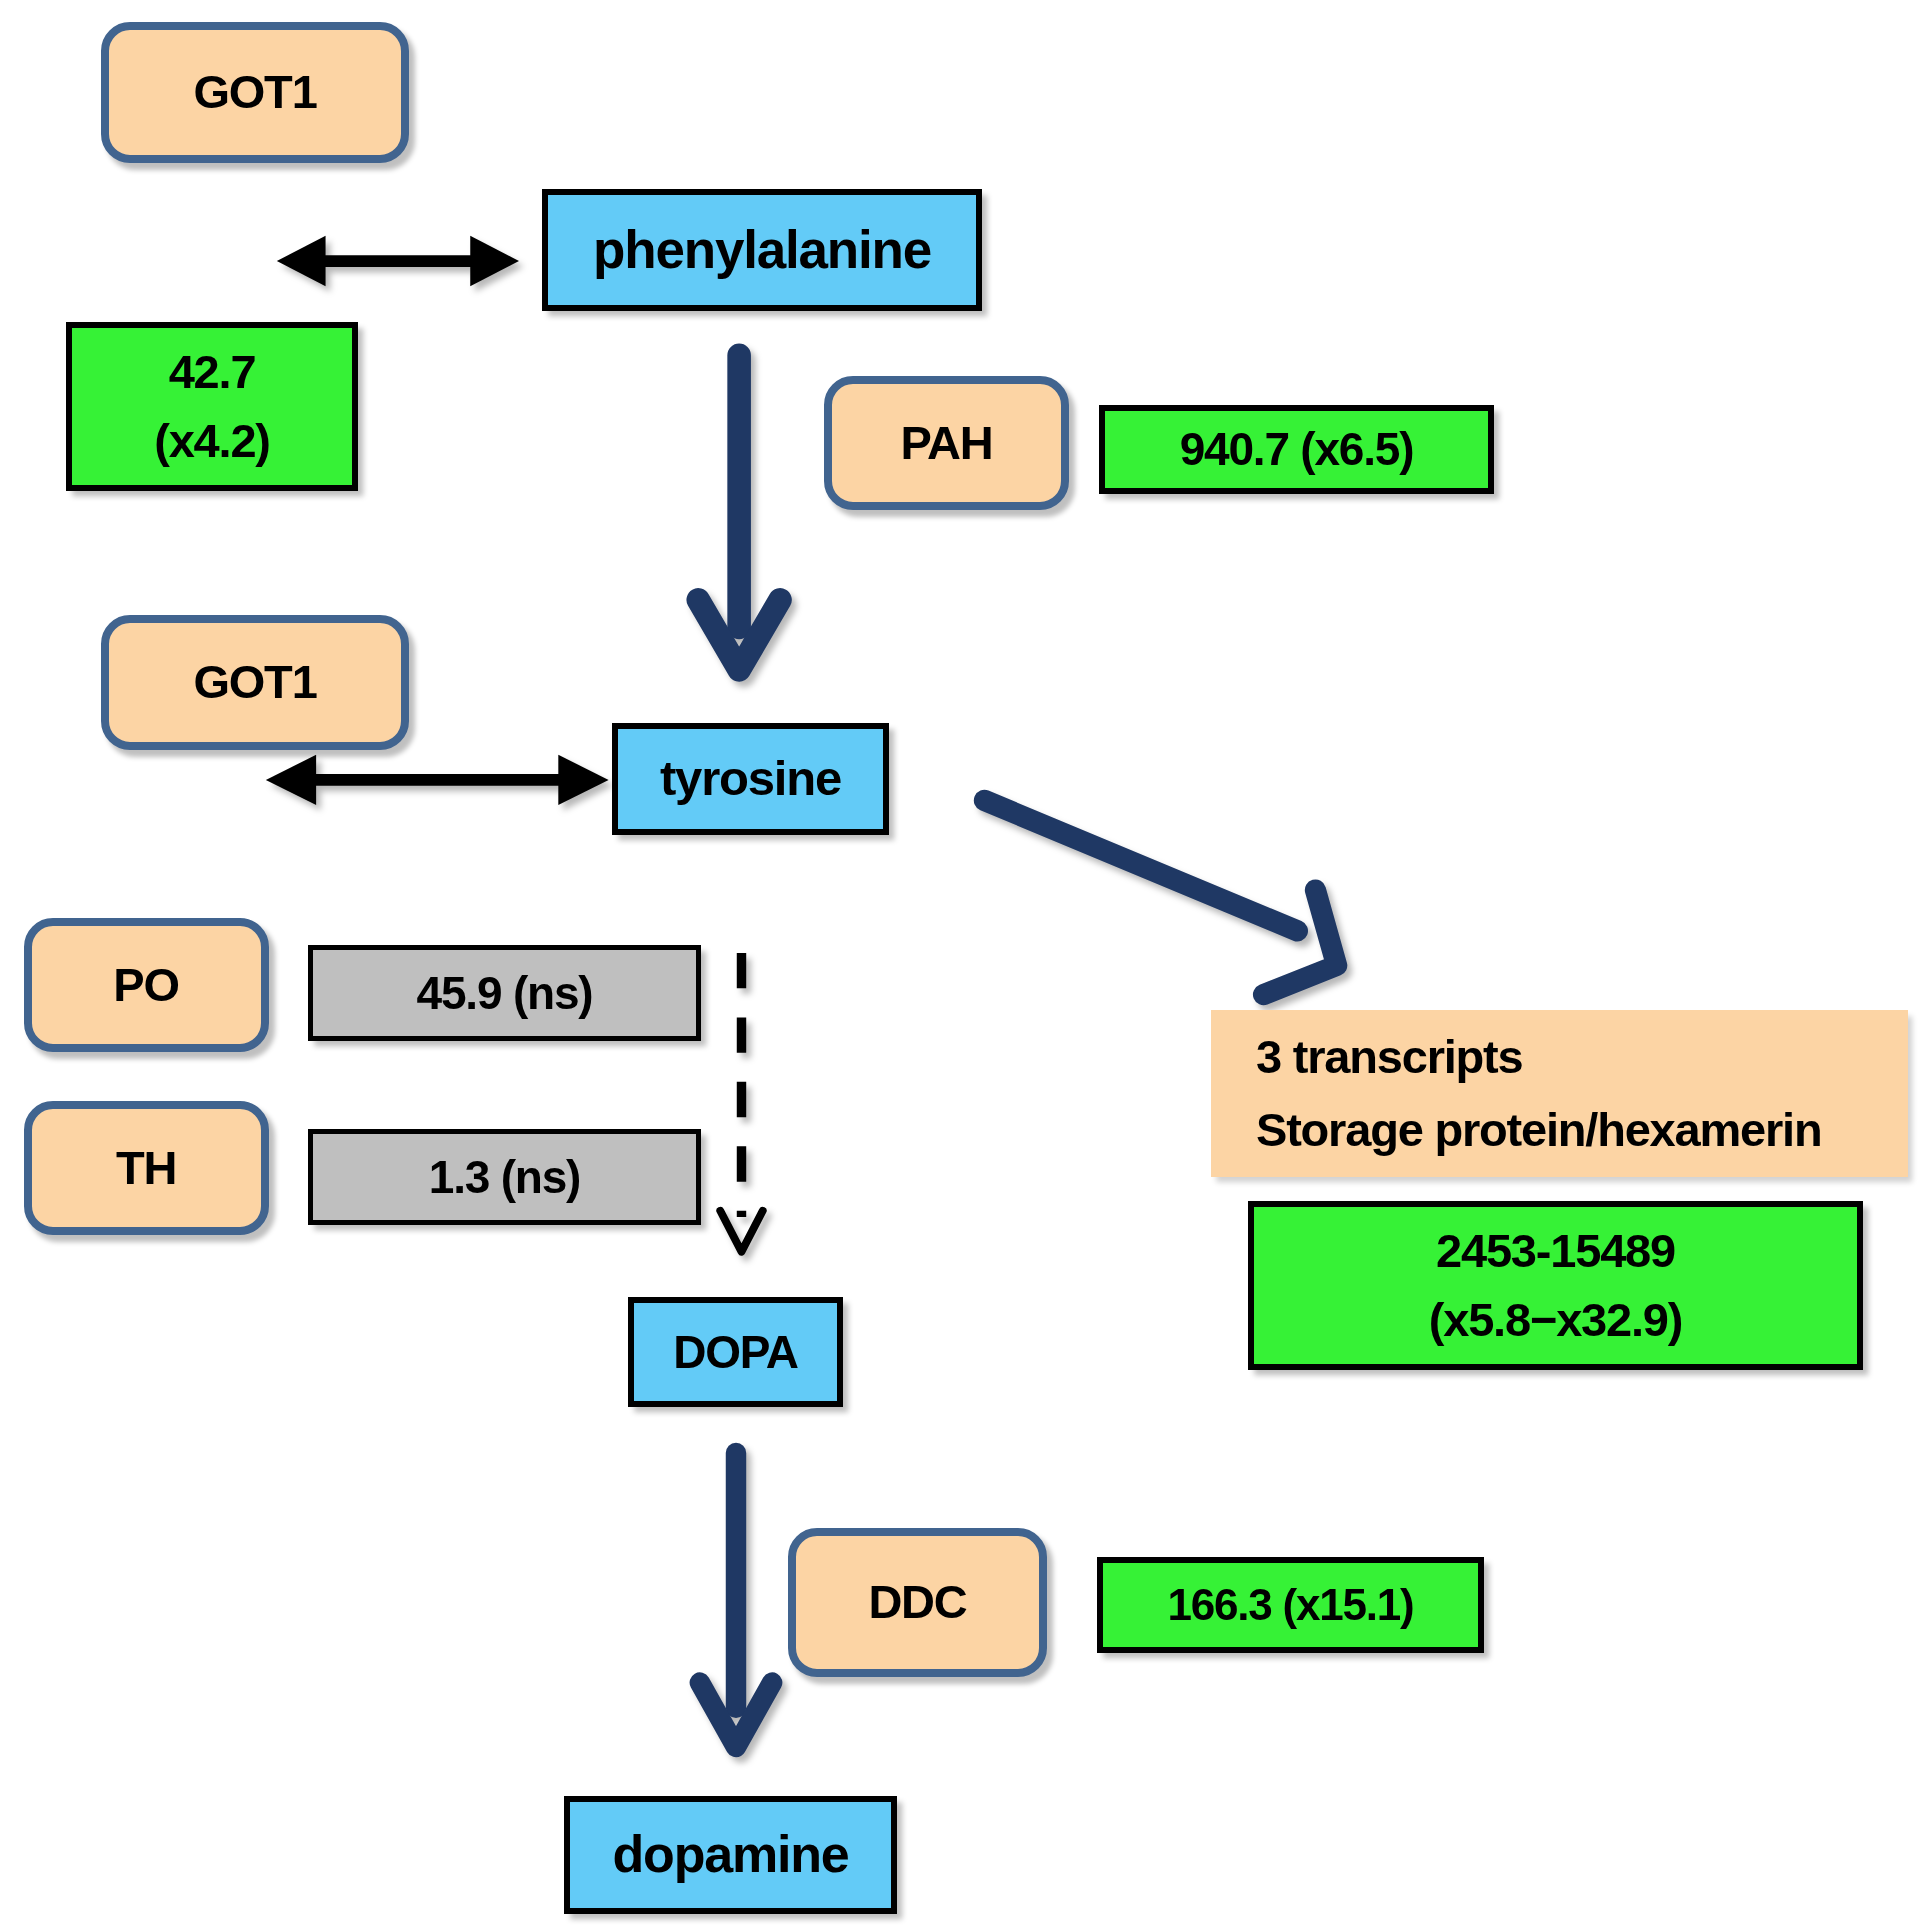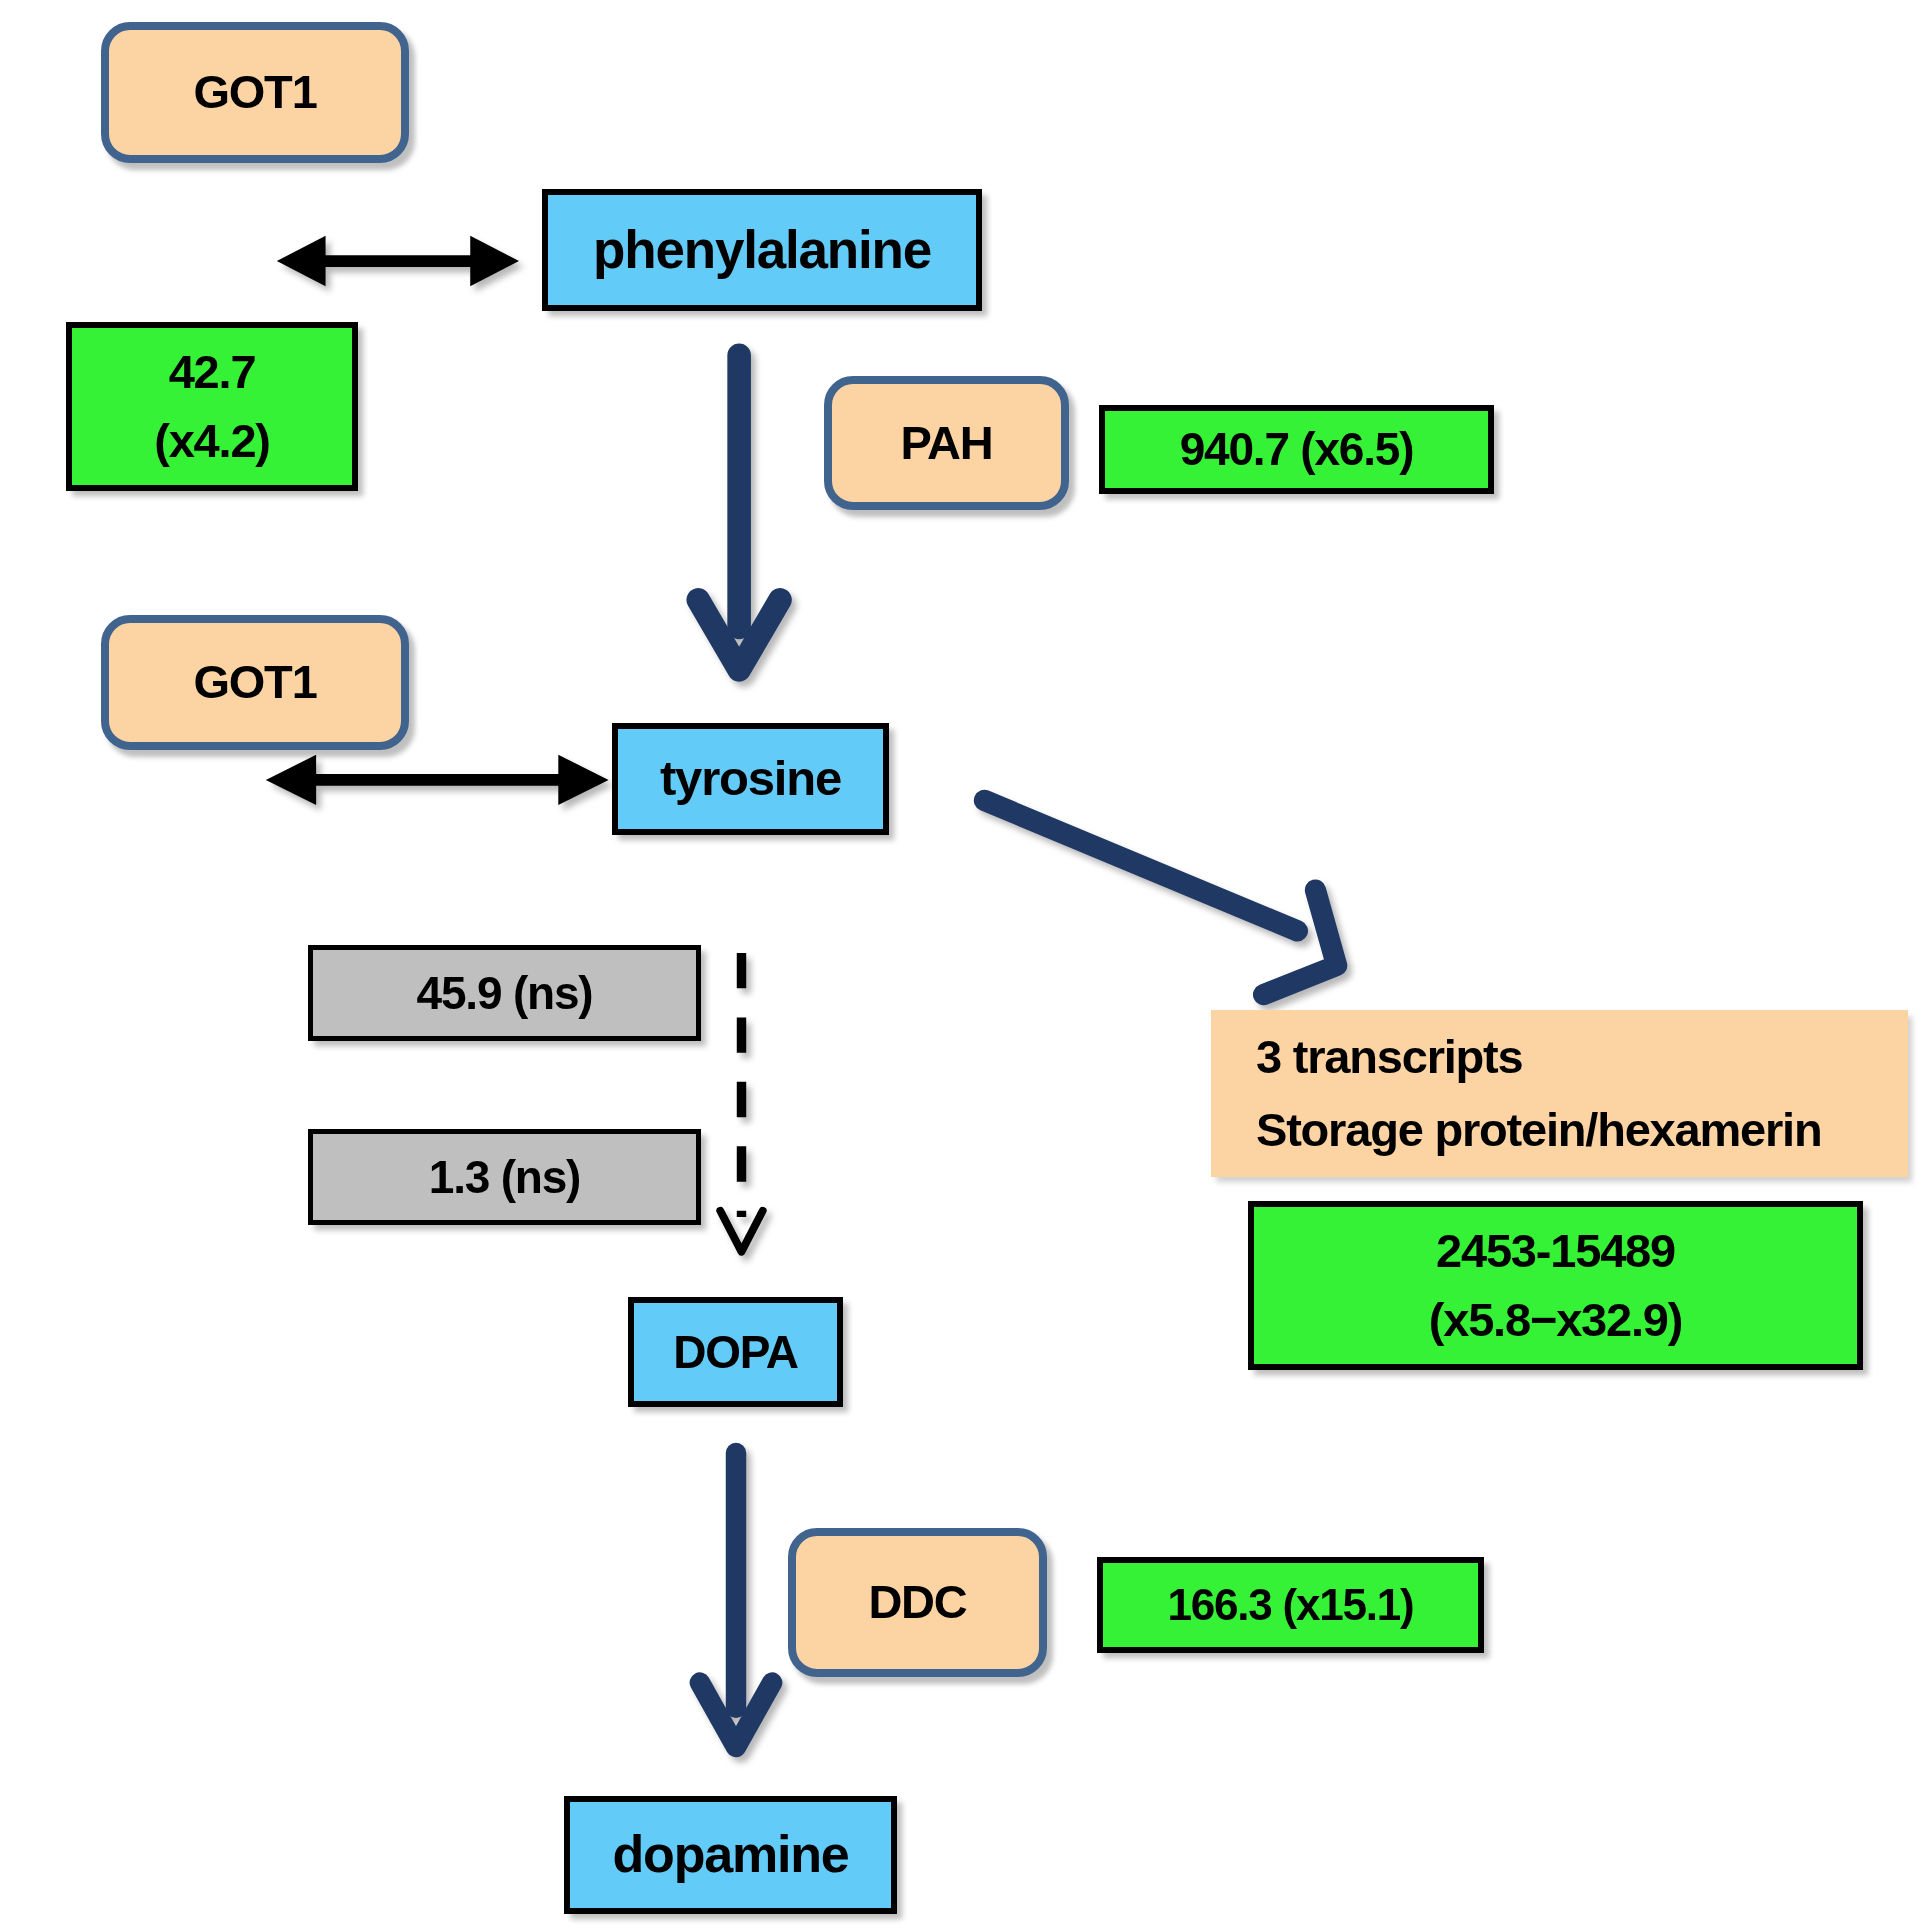--- a/index.html
+++ b/index.html
@@ -109,21 +109,27 @@
   </div>
 
   <div class="box enzyme" style="left:824px;top:376px;width:245px;height:134px;font-size:47px">
     <span>PAH</span>
   </div>
 
   <div class="box enzyme" style="left:101px;top:615px;width:308px;height:135px;font-size:47px">
     <span>GOT1</span>
   </div>
 
+  <div class="box enzyme" style="left:23.6px;top:918px;width:245px;height:134px;font-size:47px">
+    <span>PO</span>
+  </div>
 
+  <div class="box enzyme" style="left:23.6px;top:1101px;width:245px;height:134px;font-size:47px">
+    <span>TH</span>
+  </div>
 
   <div class="box enzyme" style="left:788px;top:1528px;width:259px;height:149px;font-size:47px">
     <span>DDC</span>
   </div>
 
   <div class="box metab" style="left:542px;top:189px;width:440px;height:122px;font-size:53px">
     <span>phenylalanine</span>
   </div>
 
   <div class="box metab" style="left:612px;top:723px;width:277px;height:112px;font-size:49px">

